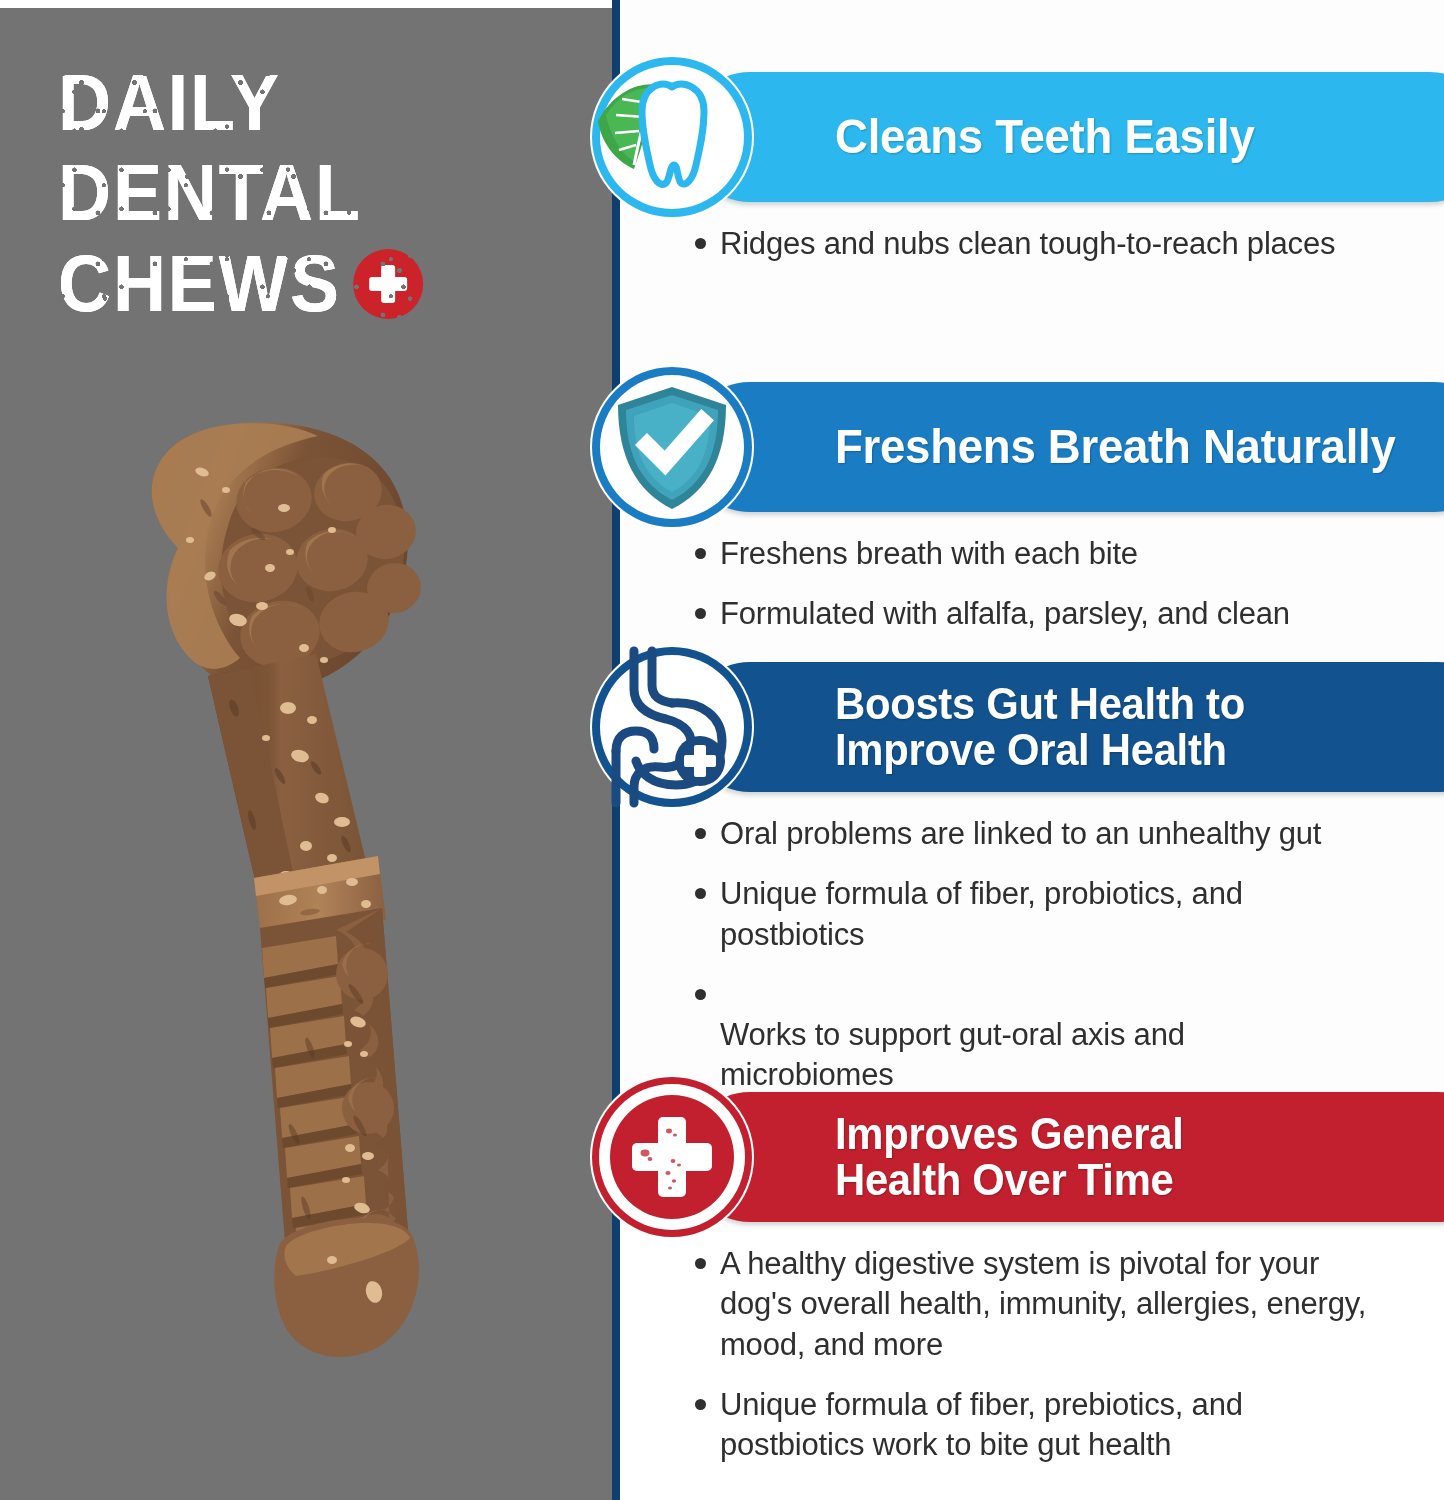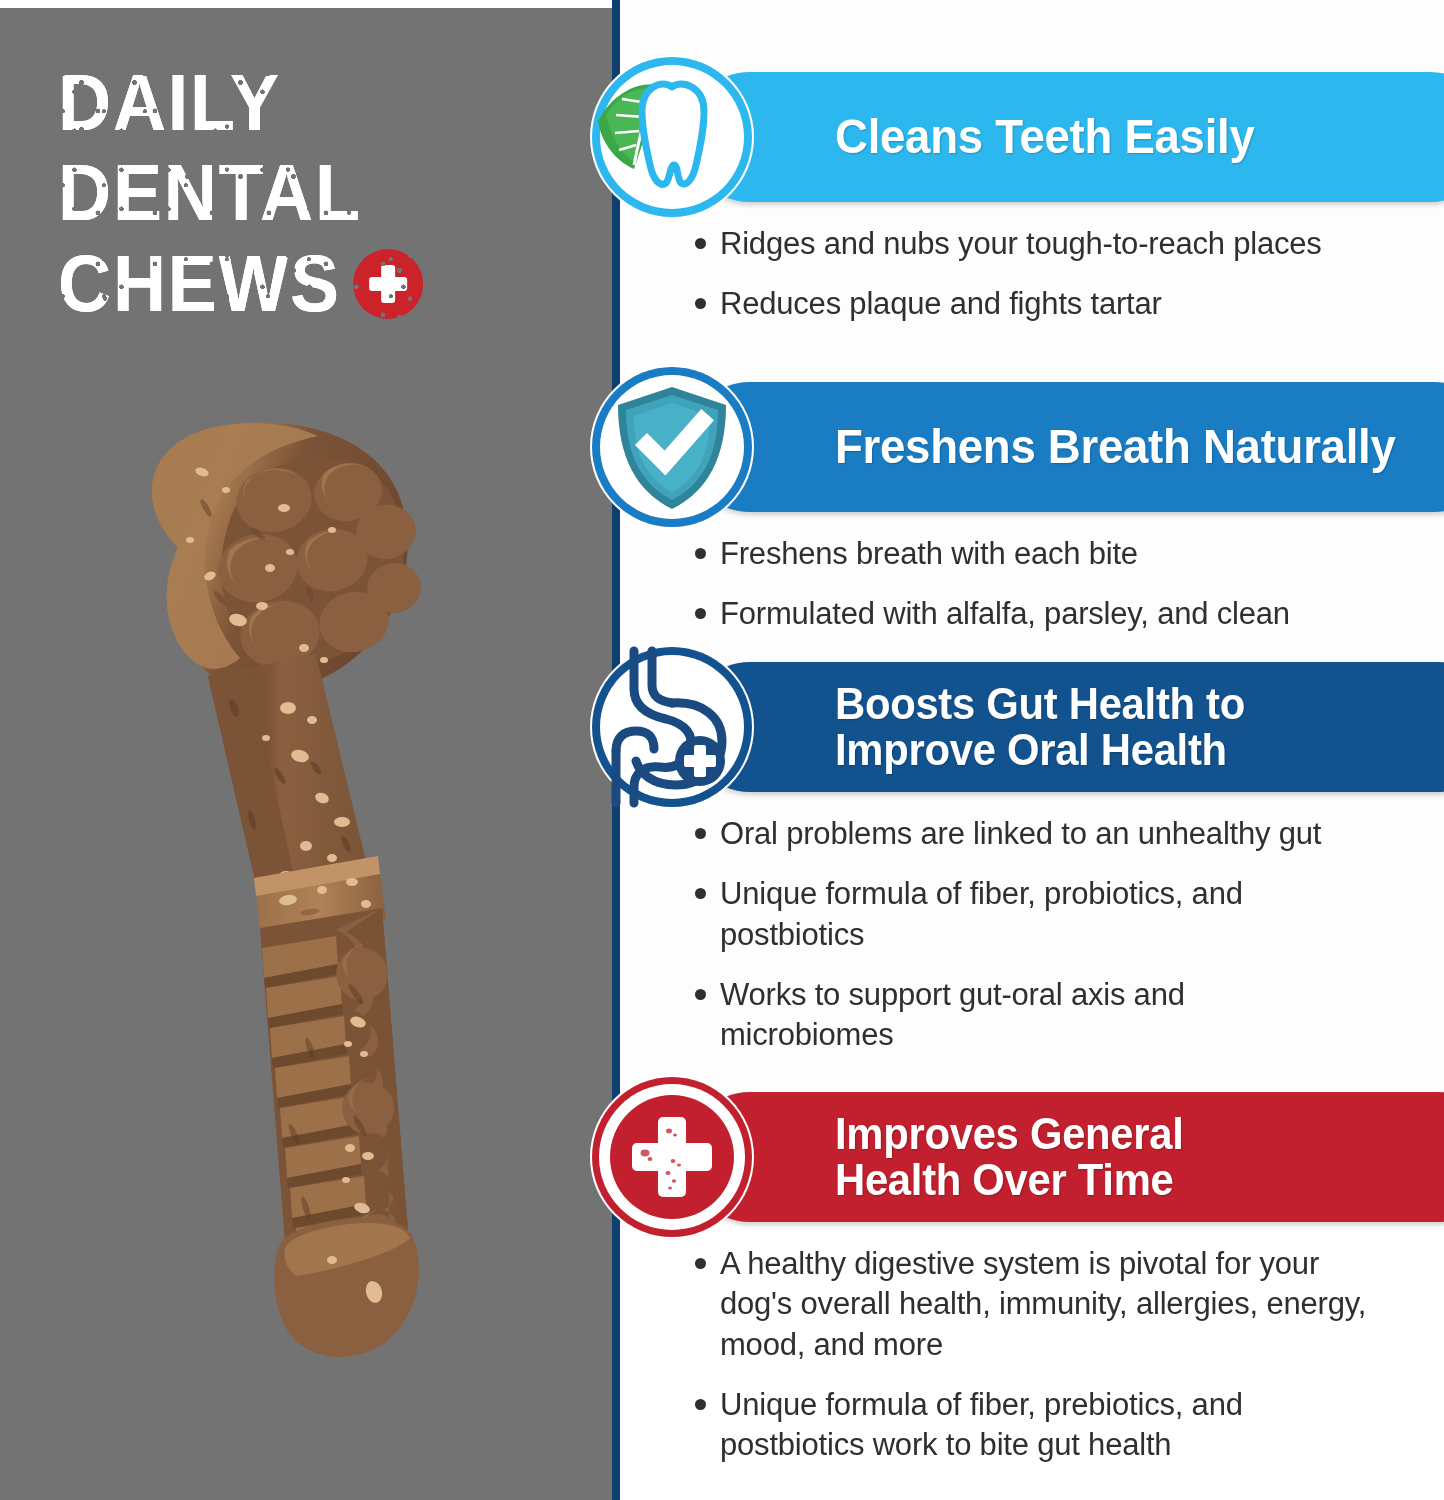--- a/index.html
+++ b/index.html
@@ -350,25 +350,21 @@
                    C114 76 110 92 106 110 C103 124 96 132 91 128
                    C87 124 88 110 84 110 C80 110 80 124 76 128
                    C70 133 63 124 60 110 C56 92 52 76 52 56 Z" fill="#ffffff" stroke="#2cb8ee" stroke-width="7" stroke-linejoin="round"></path>
         </svg>
       </div>
       <div class="pill-title" style="font-size:48px;">Cleans Teeth Easily</div>
     </div>
     <div class="bullets" style="top:152px;">
       <div class="bullet">
         <span class="dot"></span>
-        <span class="txt">Ridges and nubs your tough-to-reach places</span>
-      </div>
-      <div class="bullet">
-        <span class="dot"></span>
-        <span class="txt">Reduces plaque and fights tartar</span>
+        <span class="txt">Ridges and nubs clean tough-to-reach places</span>
       </div>
     </div>
   </div>
 
   <div class="feature" style="top:382px;">
     <div class="pill" style="top:0; width:814px; background:#1a7dc4;">
       <div class="icon-badge">
         <svg width="164" height="164" viewBox="0 0 164 164">
           <circle cx="82" cy="82" r="80" fill="#1a7dc4"></circle>
           <circle cx="82" cy="82" r="72" fill="#ffffff"></circle>
@@ -421,21 +417,21 @@
       <div class="bullet">
         <span class="dot"></span>
         <span class="txt">Oral problems are linked to an unhealthy gut</span>
       </div>
       <div class="bullet">
         <span class="dot"></span>
         <span class="txt" style="max-width:660px;">Unique formula of fiber, probiotics, and postbiotics</span>
       </div>
       <div class="bullet">
         <span class="dot"></span>
-        <span class="txt" style="max-width:600px;">Works to support gut-oral axis and microbiomes</span>
+        <span class="txt" style="max-width:600px;margin-top:40px;">Works to support gut-oral axis and microbiomes</span>
       </div>
     </div>
   </div>
 
   <div class="feature" style="top:1092px;">
     <div class="pill" style="top:0; width:818px; background:#c2202e;">
       <div class="icon-badge">
         <svg width="164" height="164" viewBox="0 0 164 164">
           <circle cx="82" cy="82" r="80" fill="#c2202e"></circle>
           <circle cx="82" cy="82" r="73" fill="#ffffff"></circle>

